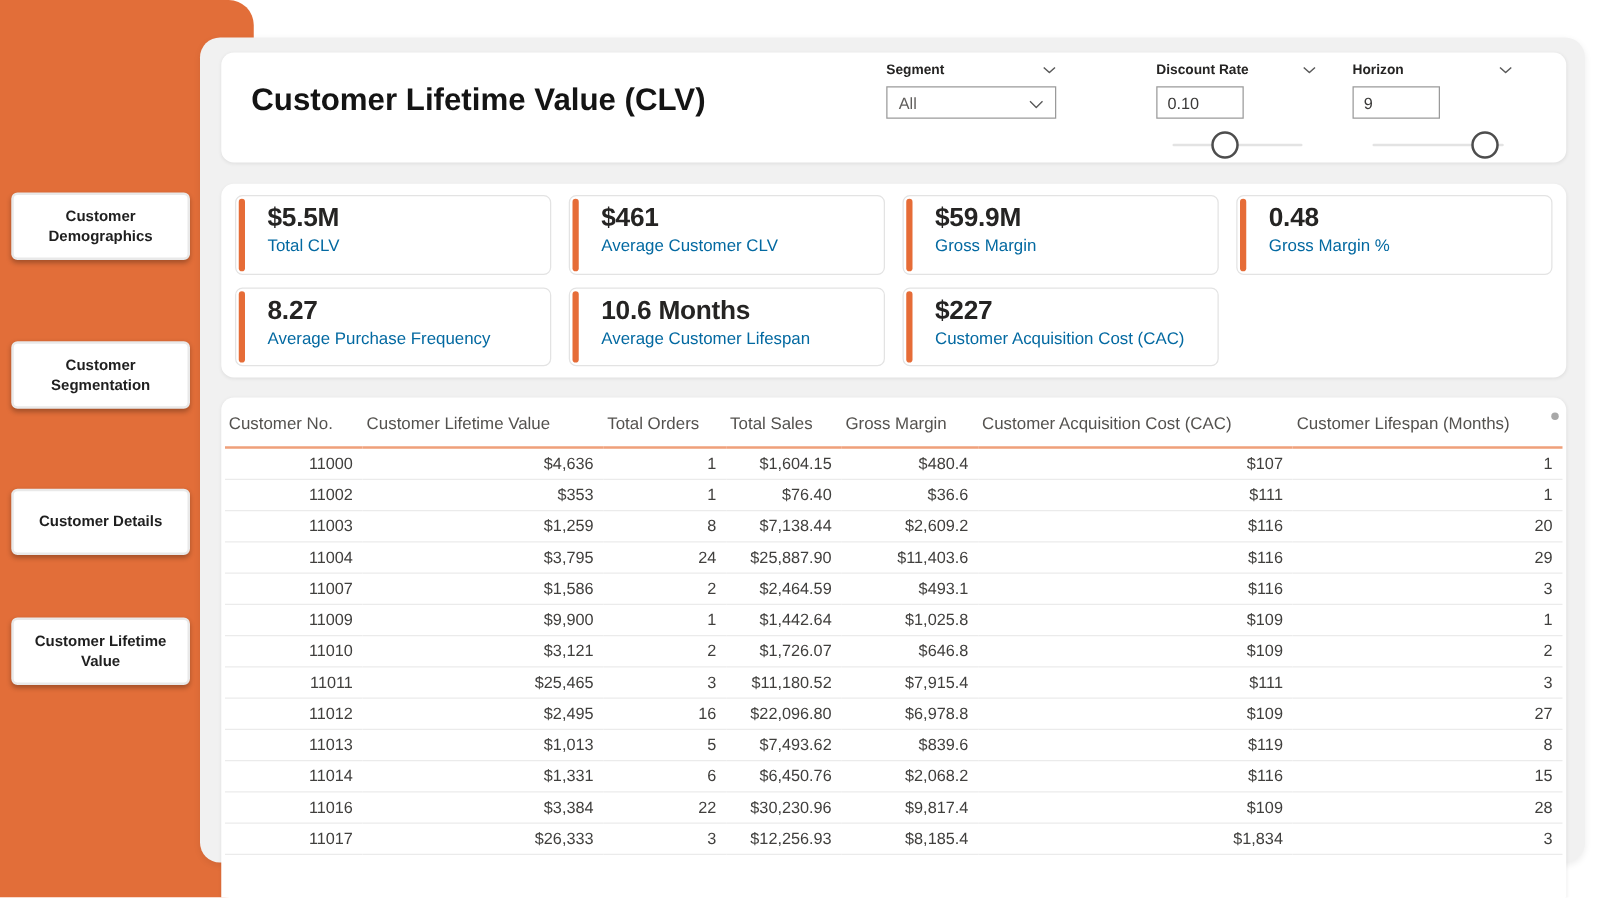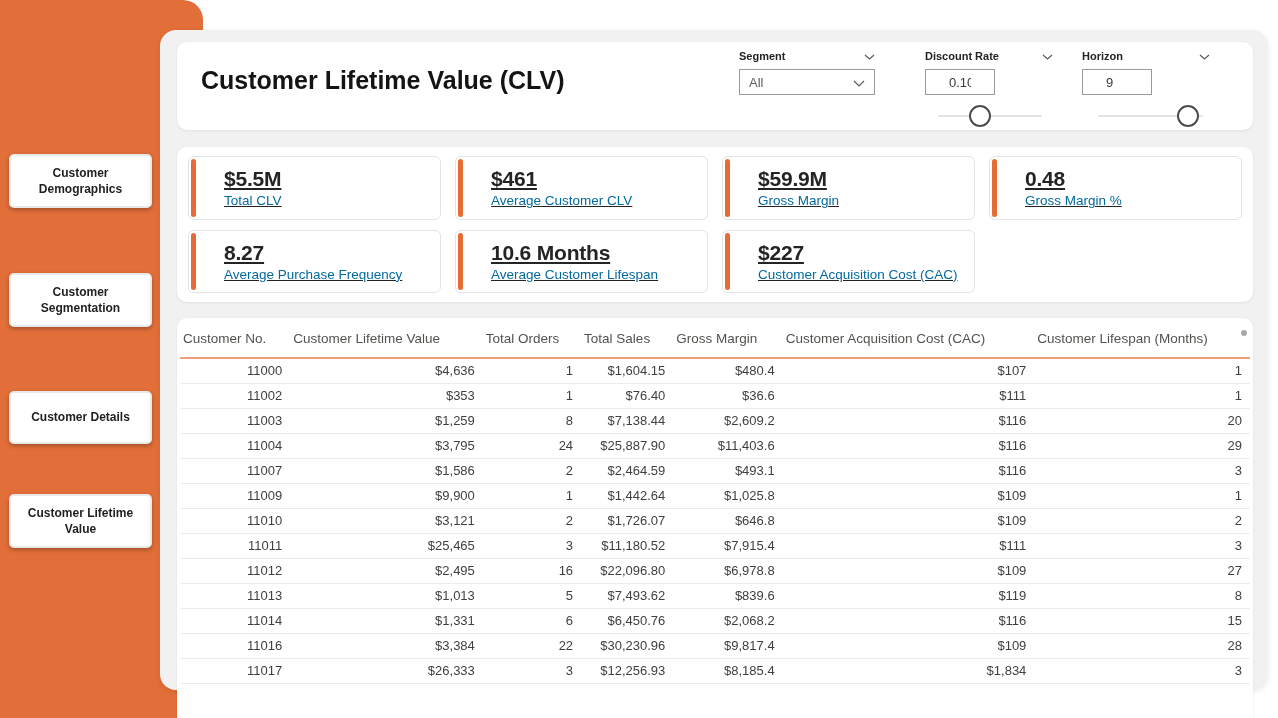--- a/index.html
+++ b/index.html
@@ -52,38 +52,38 @@
     box-shadow: 0 1px 3px rgba(0,0,0,0.07);
   }
 
   
   .header-card { left: 17px; top: 12px; width: 1076px; height: 88px; }
   .page-title {
     position: absolute; left: 24px; top: 24px;
     font-size: 25px; font-weight: 700; color: #141414;
   }
   .filter { position: absolute; top: 7px; }
-  .filter.segment  { left: 562px; width: 136px; }
+  .filter.segment  { left: 532px; width: 136px; }
   .filter.discount { left: 748px; width: 128px; }
   .filter.horizon  { left: 905px; width: 128px; }
   .filter-head {
     display: flex; justify-content: space-between; align-items: center;
     font-size: 11px; font-weight: 700; color: #252423; height: 14px;
   }
   .chev { flex: 0 0 auto; }
   .select-box {
     margin-top: 6px; height: 26px; background:#fff;
     border: 1px solid #9a9a9a;
     display: flex; align-items: center; justify-content: space-between;
     padding: 0 9px; font-size: 13px; color: #605e5c; cursor: pointer;
   }
   .num-input {
     margin-top: 6px; width: 70px; height: 26px;
     border: 1px solid #9a9a9a; background: #fff;
-    font-size: 13px; color: #3b3a39; padding: 0 23px;
+    font-size: 13px; color: #3b3a39; padding: 0 8px;
     font-family: "Liberation Sans", sans-serif;
   }
   .slider { position: absolute; height: 24px; }
   .filter.discount .slider { left: 13px; top: 55px; width: 104px; }
   .filter.horizon  .slider { left: 16px; top: 55px; width: 105px; }
   .slider-track {
     position: absolute; left: 0; right: 0; top: 11px; height: 2px;
     background: #e3e3e3; border-radius: 1px;
   }
   .slider-knob {
@@ -95,22 +95,22 @@
   
   .kpi-card { left: 17px; top: 117px; width: 1076px; height: 155px; }
   .kpi-grid {
     position: absolute; left: 11px; right: 11px; top: 9px; bottom: 9px;
     display: grid; grid-template-columns: repeat(4, 1fr);
     grid-template-rows: 1fr 1fr; gap: 10px 14px;
   }
   .kpi-tile {
     position: relative; background: #fff;
     border: 1px solid #e3e3e3; border-radius: 6px;
-    padding: 6px 10px 6px 35px;
-    display: flex; flex-direction: column; justify-content: center; gap: 2px; text-decoration: underline;
+    padding: 6px 10px 6px 25px;
+    display: flex; flex-direction: column; gap: 2px;
   }
   .kpi-accent {
     position: absolute; left: 2px; top: 2px; bottom: 2px; width: 5px;
     border-radius: 4px; background: var(--accent);
   }
   .kpi-value { font-size: 21px; font-weight: 700; color: #252423; letter-spacing: -0.2px; }
   .kpi-label { font-size: 13.5px; color: #0369a1; }
 
   
   .table-card { left: 17px; top: 288px; width: 1076px; height: 460px; overflow: hidden; }

